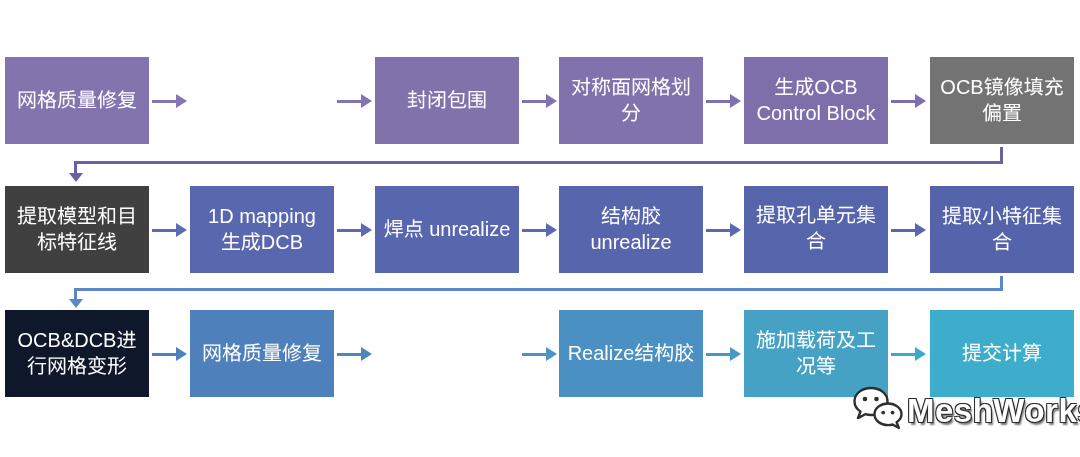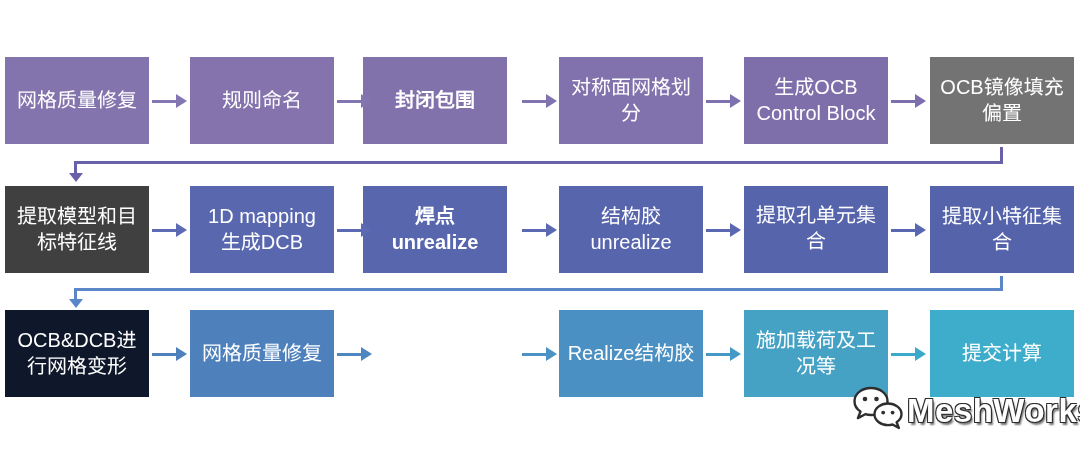--- a/index.html
+++ b/index.html
@@ -9,21 +9,21 @@
 
   
   .box {
     position:absolute; width:150px; height:93px;
     border:3px solid #ffffff;
     display:flex; align-items:center; justify-content:center;
     text-align:center; color:#ffffff;
     font-size:20px; line-height:1.28; padding:2px 6px;
   }
   .r0 { top:54px; } .r1 { top:183px; } .r2 { top:307px; }
-  .c0 { left:2px; } .c1 { left:187px; } .c2 { left:360px;font-weight:bold; }
+  .c0 { left:2px; } .c1 { left:187px; } .c2 { left:372px; }
   .c3 { left:556px; } .c4 { left:741px; } .c5 { left:927px; }
 
   
   .arrow { position:absolute; width:36px; height:14px; }
   .ar0 { top:94px; } .ar1 { top:223px; } .ar2 { top:347px; }
   .g0 { left:152px; } .g1 { left:337px; } .g2 { left:522px; }
   .g3 { left:706px; } .g4 { left:891px; }
   .arrow::before {
     content:""; position:absolute; left:0; top:6px;
     width:25px; height:3px; background:currentColor;
@@ -53,21 +53,20 @@
       2px 3px 2px rgba(0,0,0,0.55);
   }
   .wechat-svg { display:block; }
 </style>
 </head>
 <body>
 
 <div class="canvas">
 
   <div class="box r0 c0" style="background-color: rgb(132, 116, 174);">网格质量修复</div>
-  <div class="box r0 c1" style="background-color: rgb(132, 115, 173);">规则命名</div>
   <div class="box r0 c2" style="background-color: rgb(130, 114, 172);">封闭包围</div>
   <div class="box r0 c4" style="background-color: rgb(126, 111, 171);">生成OCB Control Block</div>
   <div class="box r0 c3" style="background-color: rgb(129, 113, 172);">对称面网格划分</div>
   <div class="box r0 c5" style="background-color: #737373;">OCB镜像填充偏置</div>
 
   <div class="arrow ar0 g0" style="color: rgb(132, 118, 178);"></div>
   <div class="arrow ar0 g1" style="color: rgb(131, 117, 177);"></div>
   <div class="arrow ar0 g2" style="color: rgb(129, 115, 176);"></div>
   <div class="arrow ar0 g3" style="color: rgb(127, 113, 175);"></div>
   <div class="arrow ar0 g4" style="color: rgb(125, 111, 174);"></div>

